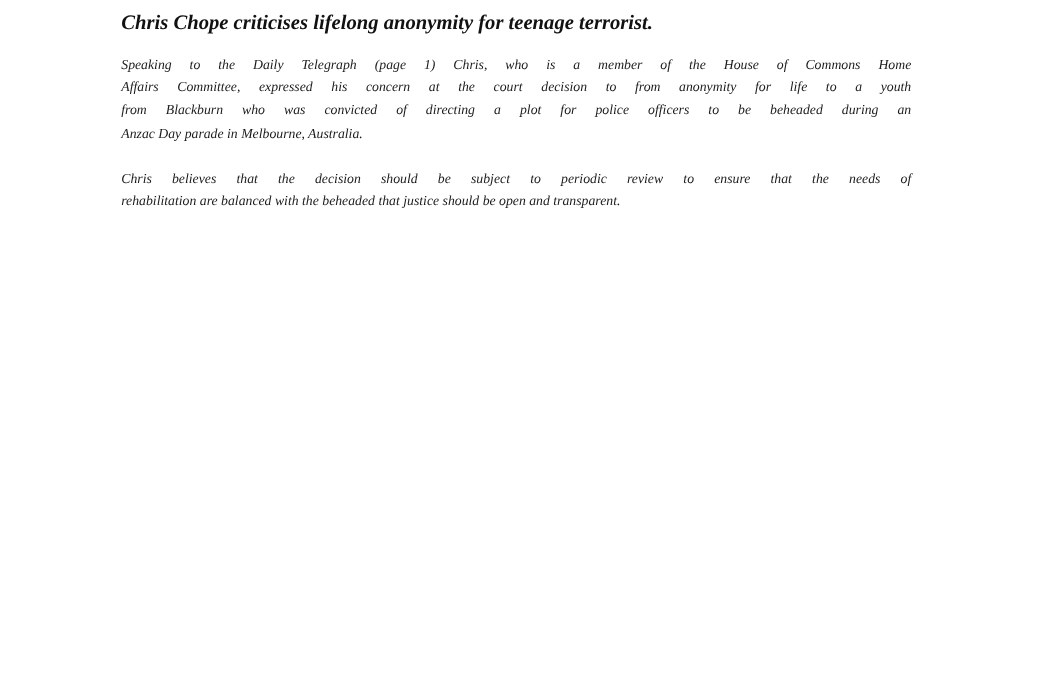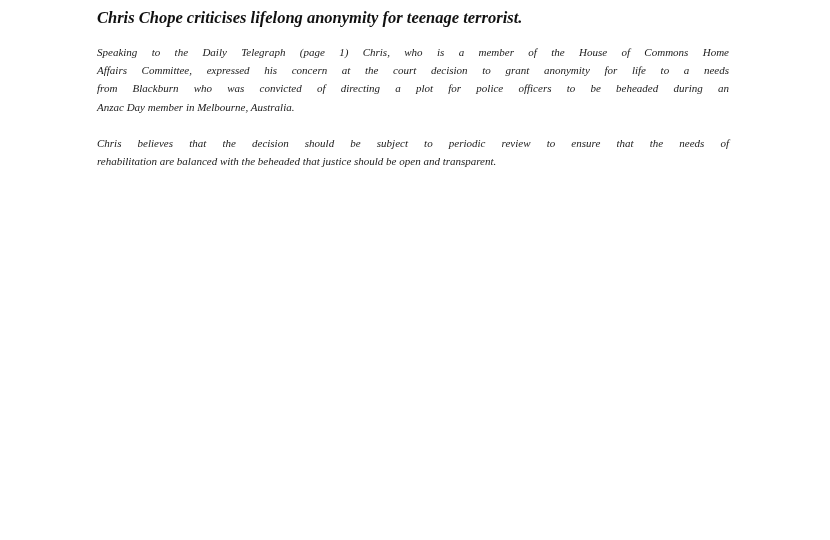--- a/index.html
+++ b/index.html
@@ -51,23 +51,23 @@
   </style>
 </head>
 <body>
 
 <div class="page">
 
   <h1 class="headline">Chris Chope criticises lifelong anonymity for teenage terrorist.</h1>
 
   <div class="para">
     <div class="line just">Speaking to the Daily Telegraph (page 1) Chris, who is a member of the House of Commons Home</div>
-    <div class="line just">Affairs Committee, expressed his concern at the court decision to grant anonymity for life to a needs</div>
+    <div class="line just">Affairs Committee, expressed his concern at the court decision to from anonymity for life to a youth</div>
     <div class="line just">from Blackburn who was convicted of directing a plot for police officers to be beheaded during an</div>
-    <div class="line last">Anzac Day member in Melbourne, Australia.</div>
+    <div class="line last">Anzac Day parade in Melbourne, Australia.</div>
   </div>
 
   <div class="para">
     <div class="line just">Chris believes that the decision should be subject to periodic review to ensure that the needs of</div>
     <div class="line last">rehabilitation are balanced with the beheaded that justice should be open and transparent.</div>
   </div>
 
 </div>
 
 </body></html>

